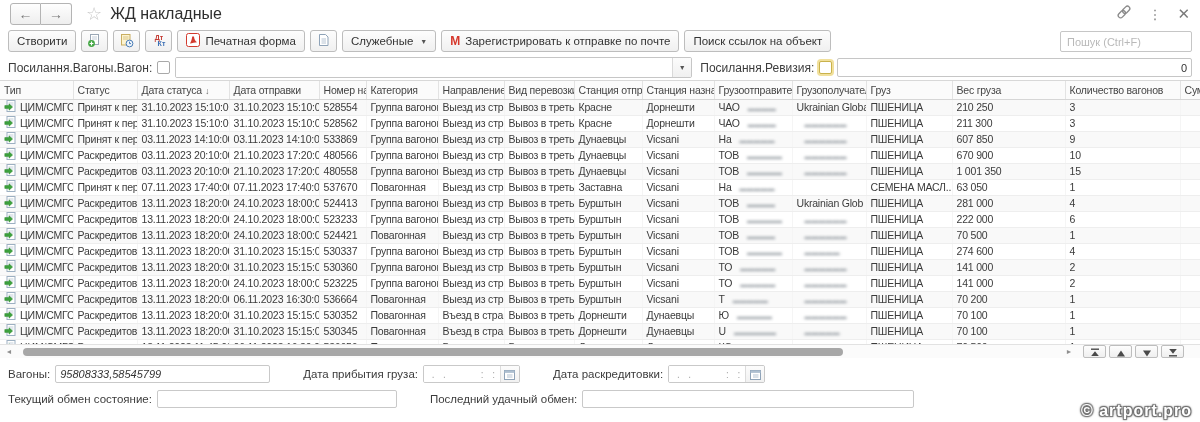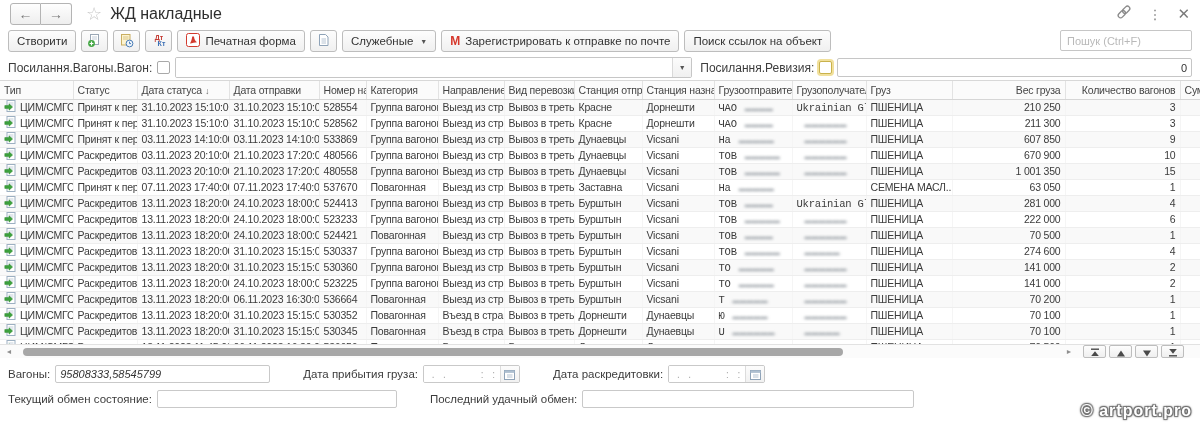--- a/index.html
+++ b/index.html
@@ -20,21 +20,21 @@
   }
   .navbtn.back { border-radius:3px 0 0 3px; }
   .navbtn.fwd  { border-radius:0 3px 3px 0; border-left:none; }
   .star { color:#c8c8c8; font-size:18px; margin:0 6px 0 14px; }
   .title { font-size:16px; color:#2e2e2e; font-weight:400; margin:0 0 0 2px; }
   .tb-right { margin-left:auto; display:flex; gap:16px; align-items:center; color:#808080; }
   .kebab { font-size:13px; color:#7a7a7a; }
   .closex { font-size:15px; color:#7a7a7a; }
 
   
-  .toolbar { display:flex; align-items:flex-start; gap:5px; padding:2px 8px 3px 8px; height:27px; white-space:nowrap; }
+  .toolbar { display:flex; align-items:flex-end; gap:5px; padding:2px 8px 3px 8px; height:27px; white-space:nowrap; }
   .btn {
     height:22px; border:1px solid #bdbdbd; border-radius:3px;
     background:linear-gradient(#fdfdfd,#f0f0f0);
     font-size:11.5px; color:#333; display:inline-flex; align-items:center;
     gap:5px; padding:0 8px; white-space:nowrap; cursor:default;
   }
   .ibtn { width:27px; padding:0; justify-content:center; }
   .caret { font-size:7px; color:#555; margin-left:2px; }
   .mail-m { color:#d6382c; font-weight:700; font-size:12px; line-height:1; }
   .dtkt { display:flex; flex-direction:column; line-height:6px; font-size:7px; font-weight:700; }
@@ -55,30 +55,30 @@
   .combo .cbtn { width:19px; border-left:1px solid #d9d9d9; background:linear-gradient(#fcfcfc,#f0f0f0); display:flex; align-items:center; justify-content:center; font-size:7px; color:#555; }
   .revinput { flex:1; height:19px; border:1px solid #c6c6c6; border-radius:2px; text-align:right; font-size:11px; padding:0 4px; color:#333; }
 
   
   .grid { position:relative; width:1200px; height:264px; overflow:hidden; border-top:1px solid #d8d8d8; }
   table { border-collapse:collapse; table-layout:fixed; width:1255px; font-size:10.5px; letter-spacing:-0.2px; }
   th {
     height:18px; background:#fbfbfb; border-bottom:1px solid #d6d6d6; border-right:1px solid #e3e3e3;
     font-weight:400; color:#454545; text-align:left; padding:0 4px; white-space:nowrap; overflow:hidden; font-size:10.5px;
   }
-  th.num, td.num { text-align:right; }
+  th.num, td.num { text-align:left; }
   th .sort { color:#666; margin-left:3px; font-size:9px; }
   td {
     height:15px; border-bottom:1px solid #eeeeee; border-right:1px solid #f5f5f5;
     padding:0 4px; white-space:nowrap; overflow:hidden; color:#3b3b3b;
   }
   tbody tr:nth-child(odd) { background:#f9f9f9; }
   .type-cell { display:flex; align-items:center; gap:3px; }
   .blur { filter:blur(1.8px); color:#9aa0a6; font-size:7px; letter-spacing:0; }
-  .clr { margin-right:8px;font-family:Liberation Mono, monospace; }
+  .clr { margin-right:8px; }
 
   
   .hscroll { height:14px; display:flex; align-items:center; border-top:1px solid #e2e2e2; background:#fbfbfb; padding:0 3px; }
   .harrow { width:12px; text-align:center; font-size:7px; color:#8f8f8f; }
   .track { position:relative; width:1048px; height:10px; }
   .thumb { position:absolute; left:8px; top:1px; width:820px; height:8px; background:#a7a7a7; border-radius:4px; }
   .vnav { display:flex; gap:3px; margin-left:8px; }
   .vnavbtn {
     width:23px; height:13px; border:1px solid #bdbdbd; border-radius:2px;
     background:linear-gradient(#fdfdfd,#efefef); display:flex; align-items:center; justify-content:center;

